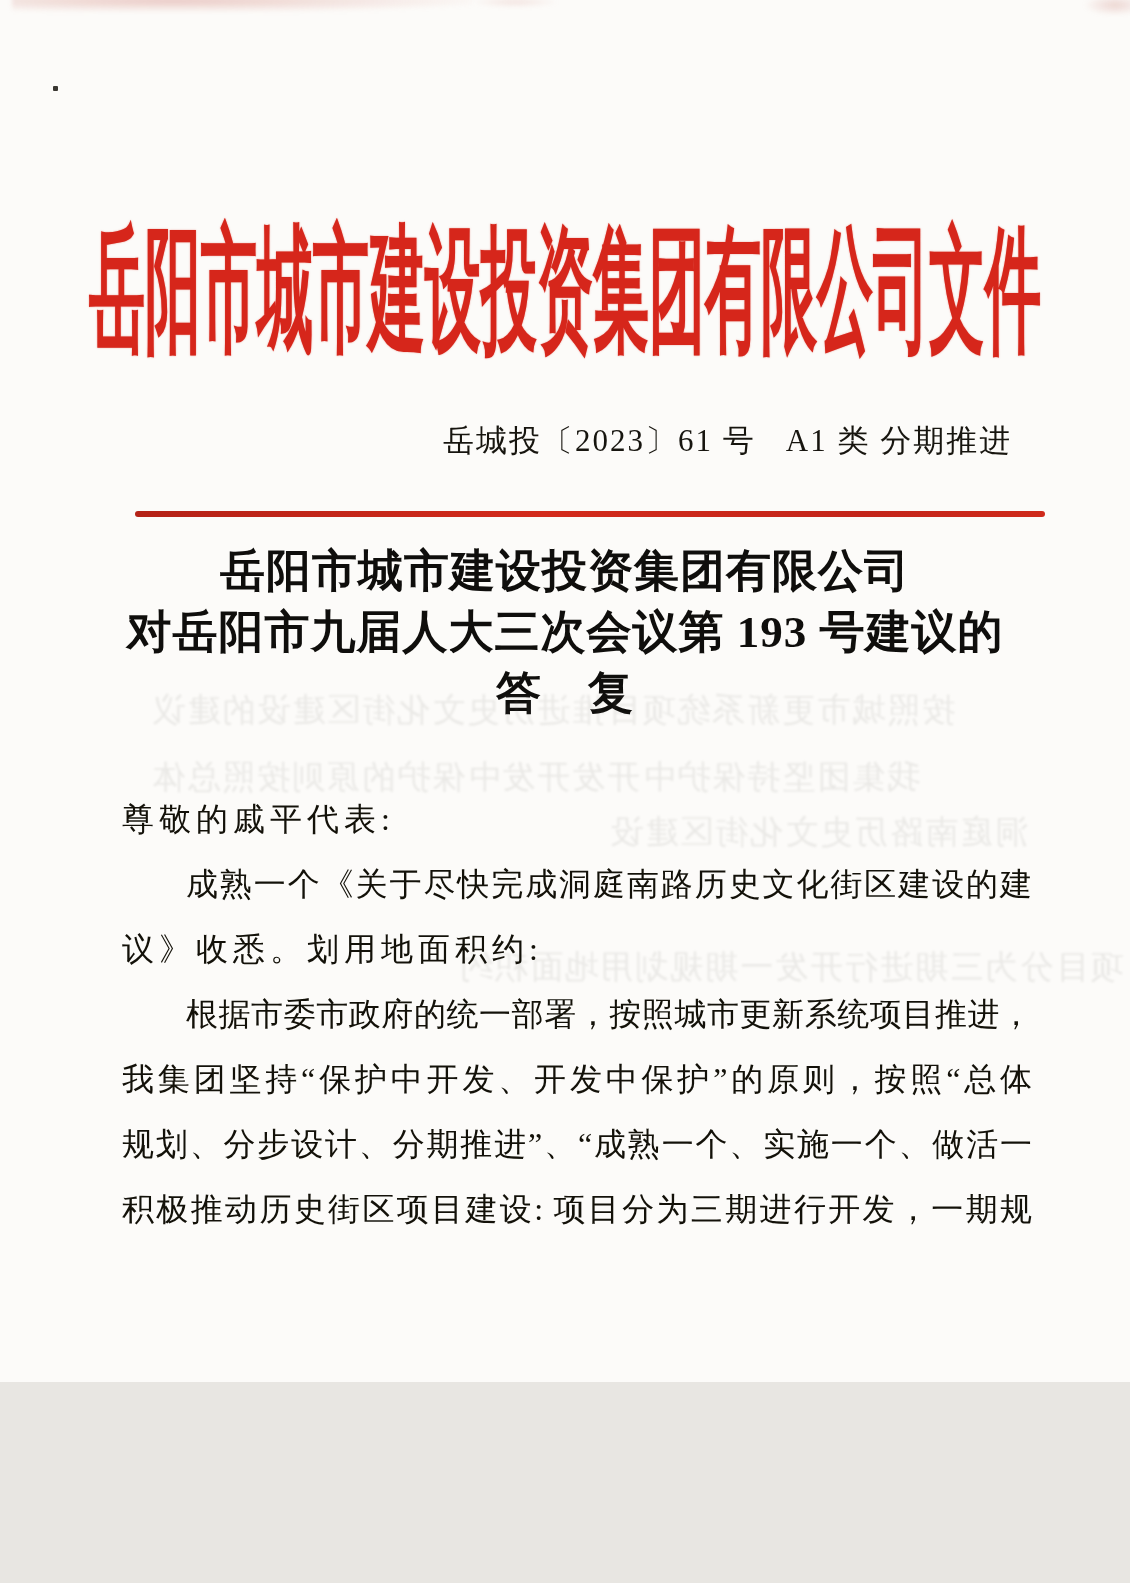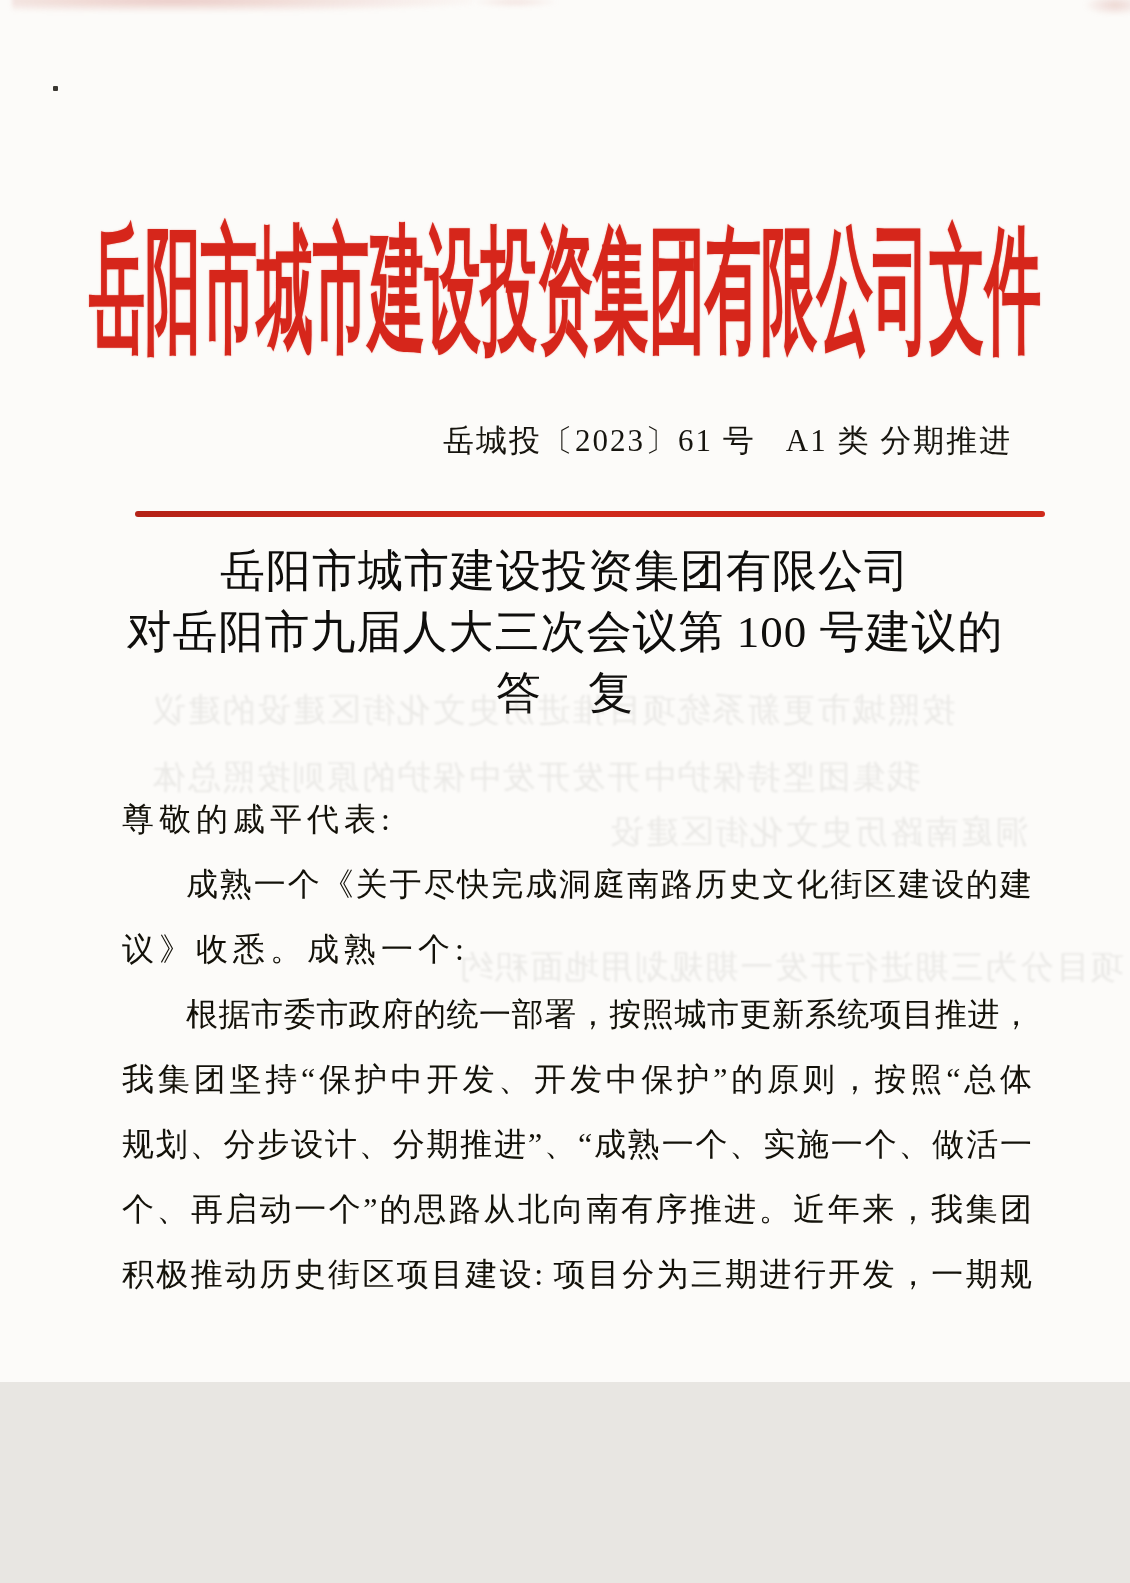--- a/index.html
+++ b/index.html
@@ -44,21 +44,21 @@
   
   .red-rule {
     position:absolute; top:511px; left:135px;
     width:910px; height:6px; border-radius:3px;
     background: linear-gradient(90deg,#b42217,#d32b1c 45%,#c3251a 80%,#cf2a1b);
   }
 
   
   .doc-title {
     position:absolute; top:541px; left:0; width:100%;
-    text-align:center; font-weight:normal;
+    text-align:center; font-weight:bold;
     font-size:45px; line-height:61px; letter-spacing:1px;
     color:#0f0e0c; white-space:nowrap;
   }
 
   
   .ghost {
     position:absolute; white-space:nowrap;
     font-size:33px; letter-spacing:2px;
     color:#6b6a62; opacity:.12;
     filter: blur(1.3px);
@@ -99,35 +99,34 @@
 
   <div class="doc-meta">
     <span>岳城投〔2023〕61 号</span>
     <span>A1 类 分期推进</span>
   </div>
 
   <div class="red-rule"></div>
 
   <div class="doc-title">
     <div>岳阳市城市建设投资集团有限公司</div>
-    <div>对岳阳市九届人大三次会议第 100 号建议的</div>
+    <div>对岳阳市九届人大三次会议第 193 号建议的</div>
     <div>答　复</div>
   </div>
 
   <div class="ghost ghost-1">按照城市更新系统项目推进历史文化街区建设的建议</div>
   <div class="ghost ghost-2">我集团坚持保护中开发开发中保护的原则按照总体</div>
   <div class="ghost ghost-3">洞庭南路历史文化街区建设</div>
   <div class="ghost ghost-4">项目分为三期进行开发一期规划用地面积约</div>
 
   <div class="body-text">
       <div class="line">尊敬的戚平代表:</div>
       <div class="line justify indent">成熟一个《关于尽快完成洞庭南路历史文化街区建设的建</div>
-      <div class="line">议》收悉。成熟一个:</div>
+      <div class="line">议》收悉。划用地面积约:</div>
       <div class="line justify indent">根据市委市政府的统一部署，按照城市更新系统项目推进，</div>
       <div class="line justify">我集团坚持“保护中开发、开发中保护”的原则，按照“总体</div>
       <div class="line justify">规划、分步设计、分期推进”、“成熟一个、实施一个、做活一</div>
-      <div class="line justify">个、再启动一个”的思路从北向南有序推进。近年来，我集团</div>
       <div class="line justify">积极推动历史街区项目建设: 项目分为三期进行开发，一期规</div>
     </div>
 
   <div class="page-number">1</div>
 
 </div>
 
 </body></html>

